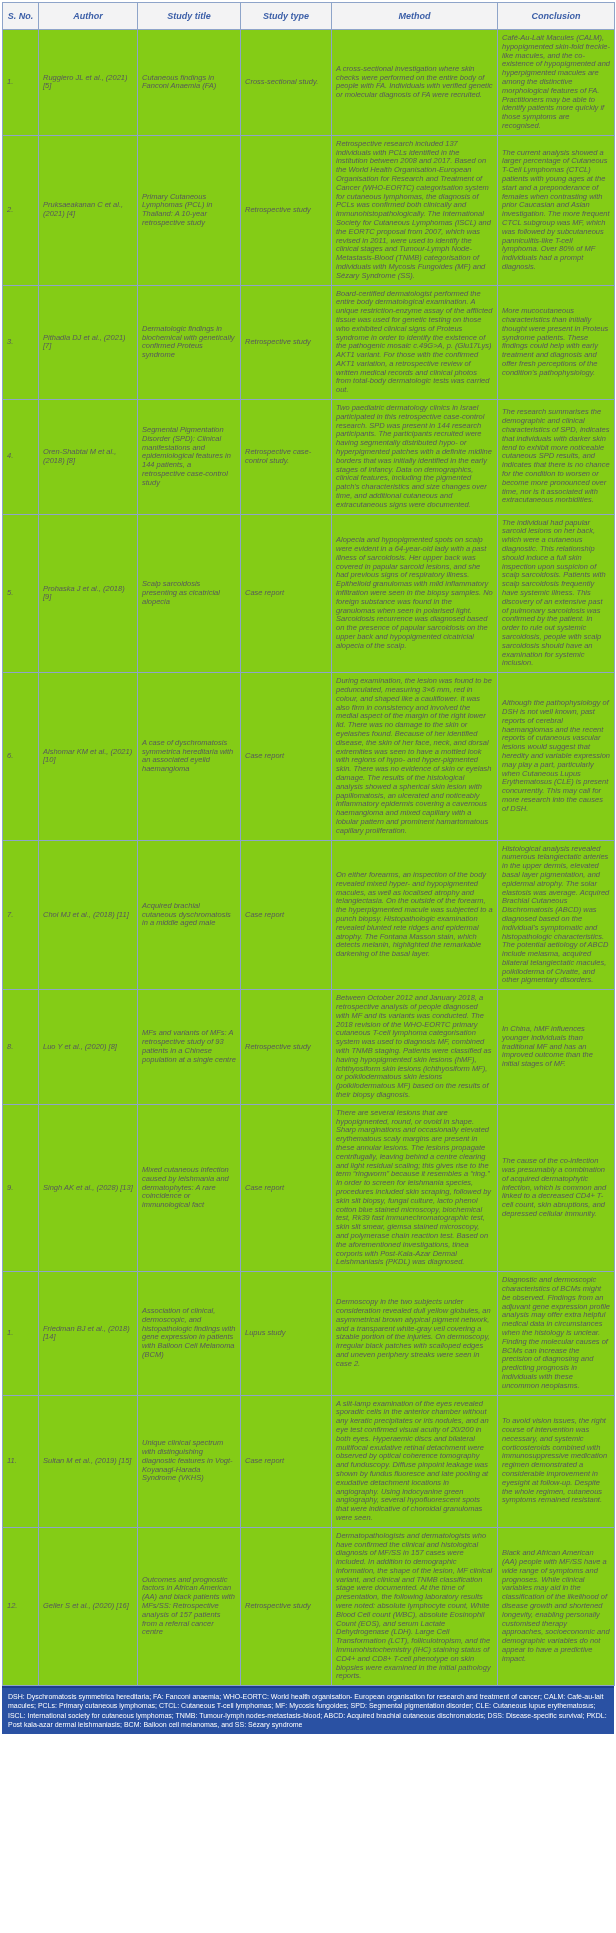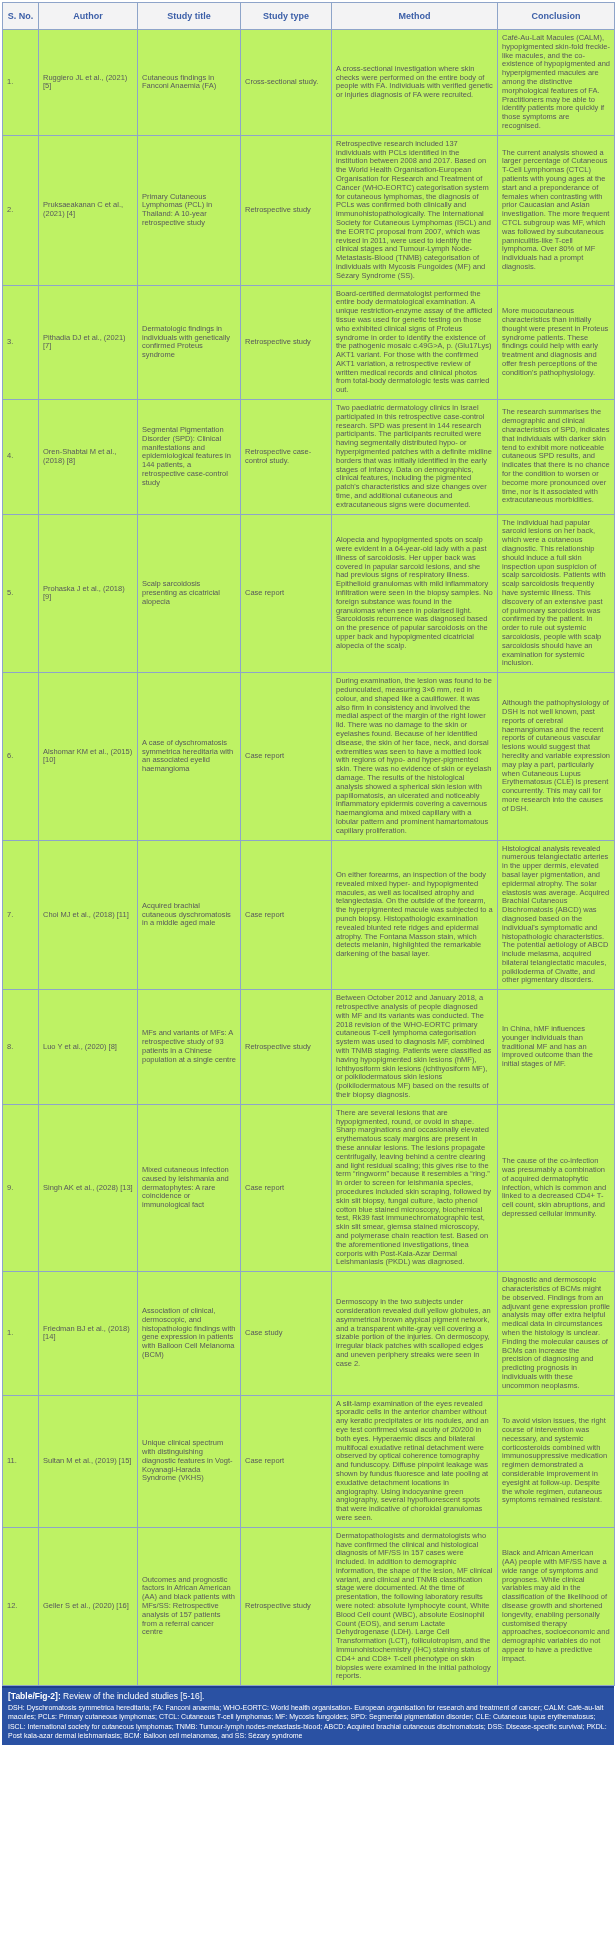--- a/index.html
+++ b/index.html
@@ -11,21 +11,22 @@
   .page {
     width: 616px;
     box-sizing: border-box;
     padding: 2px 2px 0 2px;
     background: #ffffff;
   }
   table.studies {
     border-collapse: collapse;
     table-layout: fixed;
     width: 612px;
-    background: #bef264;
+    background: #84cc16;
+    font-style: italic;
   }
   table.studies th, table.studies td {
     border: 1px solid #8ea4c9;
     box-sizing: border-box;
     word-wrap: break-word;
   }
   table.studies th {
     background: #f3f3f4;
     color: #3c5fa8;
     font-size: 9px;
@@ -83,35 +84,35 @@
         <th>Method</th>
         <th>Conclusion</th>
       </tr>
     </thead>
     <tbody>
         <tr>
           <td>1.</td>
           <td>Ruggiero JL et al., (2021) [5]</td>
           <td>Cutaneous findings in Fanconi Anaemia (FA)</td>
           <td>Cross-sectional study.</td>
-          <td>A cross-sectional investigation where skin checks were performed on the entire body of people with FA. Individuals with verified genetic or injuries diagnosis of FA were recruited.</td>
+          <td>A cross-sectional investigation where skin checks were performed on the entire body of people with FA. Individuals with verified genetic or molecular diagnosis of FA were recruited.</td>
           <td>Café-Au-Lait Macules (CALM), hypopigmented skin-fold freckle-like macules, and the co-existence of hypopigmented and hyperpigmented macules are among the distinctive morphological features of FA. Practitioners may be able to identify patients more quickly if those symptoms are recognised.</td>
         </tr>
         <tr>
           <td>2.</td>
           <td>Pruksaeakanan C et al., (2021) [4]</td>
           <td>Primary Cutaneous Lymphomas (PCL) in Thailand: A 10-year retrospective study</td>
           <td>Retrospective study</td>
           <td>Retrospective research included 137 individuals with PCLs identified in the institution between 2008 and 2017. Based on the World Health Organisation-European Organisation for Research and Treatment of Cancer (WHO-EORTC) categorisation system for cutaneous lymphomas, the diagnosis of PCLs was confirmed both clinically and immunohistopathologically. The International Society for Cutaneous Lymphomas (ISCL) and the EORTC proposal from 2007, which was revised in 2011, were used to identify the clinical stages and Tumour-Lymph Node-Metastasis-Blood (TNMB) categorisation of individuals with Mycosis Fungoides (MF) and Sézary Syndrome (SS).</td>
           <td>The current analysis showed a larger percentage of Cutaneous T-Cell Lymphomas (CTCL) patients with young ages at the start and a preponderance of females when contrasting with prior Caucasian and Asian investigation. The more frequent CTCL subgroup was MF, which was followed by subcutaneous panniculitis-like T-cell lymphoma. Over 80% of MF individuals had a prompt diagnosis.</td>
         </tr>
         <tr>
           <td>3.</td>
           <td>Pithadia DJ et al., (2021) [7]</td>
-          <td>Dermatologic findings in individuals with genetically confirmed Proteus syndrome</td>
+          <td>Dermatologic findings in biochemical with genetically confirmed Proteus syndrome</td>
           <td>Retrospective study</td>
           <td>Board-certified dermatologist performed the entire body dermatological examination. A unique restriction-enzyme assay of the afflicted tissue was used for genetic testing on those who exhibited clinical signs of Proteus syndrome in order to identify the existence of the pathogenic mosaic c.49G&gt;A, p. (Glu17Lys) AKT1 variant. For those with the confirmed AKT1 variation, a retrospective review of written medical records and clinical photos from total-body dermatologic tests was carried out.</td>
           <td>More mucocutaneous characteristics than initially thought were present in Proteus syndrome patients. These findings could help with early treatment and diagnosis and offer fresh perceptions of the condition's pathophysiology.</td>
         </tr>
         <tr>
           <td>4.</td>
           <td>Oren-Shabtai M et al., (2018) [8]</td>
           <td>Segmental Pigmentation Disorder (SPD): Clinical manifestations and epidemiological features in 144 patients, a retrospective case-control study</td>
           <td>Retrospective case-control study.</td>
           <td>Two paediatric dermatology clinics in Israel participated in this retrospective case-control research. SPD was present in 144 research participants. The participants recruited were having segmentally distributed hypo- or hyperpigmented patches with a definite midline borders that was initially identified in the early stages of infancy. Data on demographics, clinical features, including the pigmented patch's characteristics and size changes over time, and additional cutaneous and extracutaneous signs were documented.</td>
@@ -120,21 +121,21 @@
         <tr>
           <td>5.</td>
           <td>Prohaska J et al., (2018) [9]</td>
           <td>Scalp sarcoidosis presenting as cicatricial alopecia</td>
           <td>Case report</td>
           <td>Alopecia and hypopigmented spots on scalp were evident in a 64-year-old lady with a past illness of sarcoidosis. Her upper back was covered in papular sarcoid lesions, and she had previous signs of respiratory illness. Epithelioid granulomas with mild inflammatory infiltration were seen in the biopsy samples. No foreign substance was found in the granulomas when seen in polarised light. Sarcoidosis recurrence was diagnosed based on the presence of papular sarcoidosis on the upper back and hypopigmented cicatricial alopecia of the scalp.</td>
           <td>The individual had papular sarcoid lesions on her back, which were a cutaneous diagnostic. This relationship should induce a full skin inspection upon suspicion of scalp sarcoidosis. Patients with scalp sarcoidosis frequently have systemic illness. This discovery of an extensive past of pulmonary sarcoidosis was confirmed by the patient. In order to rule out systemic sarcoidosis, people with scalp sarcoidosis should have an examination for systemic inclusion.</td>
         </tr>
         <tr>
           <td>6.</td>
-          <td>Alshomar KM et al., (2015) [10]</td>
+          <td>Alshomar KM et al., (2021) [10]</td>
           <td>A case of dyschromatosis symmetrica hereditaria with an associated eyelid haemangioma</td>
           <td>Case report</td>
           <td>During examination, the lesion was found to be pedunculated, measuring 3×6 mm, red in colour, and shaped like a cauliflower. It was also firm in consistency and involved the medial aspect of the margin of the right lower lid. There was no damage to the skin or eyelashes found. Because of her identified disease, the skin of her face, neck, and dorsal extremities was seen to have a mottled look with regions of hypo- and hyper-pigmented skin. There was no evidence of skin or eyelash damage. The results of the histological analysis showed a spherical skin lesion with papillomatosis, an ulcerated and noticeably inflammatory epidermis covering a cavernous haemangioma and mixed capillary with a lobular pattern and prominent hamartomatous capillary proliferation.</td>
           <td>Although the pathophysiology of DSH is not well known, past reports of cerebral haemangiomas and the recent reports of cutaneous vascular lesions would suggest that heredity and variable expression may play a part, particularly when Cutaneous Lupus Erythematosus (CLE) is present concurrently. This may call for more research into the causes of DSH.</td>
         </tr>
         <tr>
           <td>7.</td>
           <td>Choi MJ et al., (2018) [11]</td>
           <td>Acquired brachial cutaneous dyschromatosis in a middle aged male</td>
           <td>Case report</td>
@@ -154,21 +155,21 @@
           <td>Singh AK et al., (2028) [13]</td>
           <td>Mixed cutaneous infection caused by leishmania and dermatophytes: A rare coincidence or immunological fact</td>
           <td>Case report</td>
           <td>There are several lesions that are hypopigmented, round, or ovoid in shape. Sharp marginations and occasionally elevated erythematous scaly margins are present in these annular lesions. The lesions propagate centrifugally, leaving behind a centre clearing and light residual scaling; this gives rise to the term “ringworm” because it resembles a “ring.” In order to screen for leishmania species, procedures included skin scraping, followed by skin slit biopsy, fungal culture, lacto phenol cotton blue stained microscopy, biochemical test, Rk39 fast immunechromatographic test, skin slit smear, giemsa stained microscopy, and polymerase chain reaction test. Based on the aforementioned investigations, tinea corporis with Post-Kala-Azar Dermal Leishmaniasis (PKDL) was diagnosed.</td>
           <td>The cause of the co-infection was presumably a combination of acquired dermatophytic infection, which is common and linked to a decreased CD4+ T-cell count, skin abruptions, and depressed cellular immunity.</td>
         </tr>
         <tr>
           <td>1.</td>
           <td>Friedman BJ et al., (2018) [14]</td>
           <td>Association of clinical, dermoscopic, and histopathologic findings with gene expression in patients with Balloon Cell Melanoma (BCM)</td>
-          <td>Case study</td>
+          <td>Lupus study</td>
           <td>Dermoscopy in the two subjects under consideration revealed dull yellow globules, an asymmetrical brown atypical pigment network, and a transparent white-gray veil covering a sizable portion of the injuries. On dermoscopy, irregular black patches with scalloped edges and uneven periphery streaks were seen in case 2.</td>
           <td>Diagnostic and dermoscopic characteristics of BCMs might be observed. Findings from an adjuvant gene expression profile analysis may offer extra helpful medical data in circumstances when the histology is unclear. Finding the molecular causes of BCMs can increase the precision of diagnosing and predicting prognosis in individuals with these uncommon neoplasms.</td>
         </tr>
         <tr>
           <td>11.</td>
           <td>Sultan M et al., (2019) [15]</td>
           <td>Unique clinical spectrum with distinguishing diagnostic features in Vogt-Koyanagi-Harada Syndrome (VKHS)</td>
           <td>Case report</td>
           <td>A slit-lamp examination of the eyes revealed sporadic cells in the anterior chamber without any keratic precipitates or iris nodules, and an eye test confirmed visual acuity of 20/200 in both eyes. Hyperaemic discs and bilateral multifocal exudative retinal detachment were observed by optical coherence tomography and funduscopy. Diffuse pinpoint leakage was shown by fundus fluoresce and late pooling at exudative detachment locations in angiography. Using indocyanine green angiography, several hypofluorescent spots that were indicative of choroidal granulomas were seen.</td>
           <td>To avoid vision issues, the right course of intervention was necessary, and systemic corticosteroids combined with immunosuppressive medication regimen demonstrated a considerable improvement in eyesight at follow-up. Despite the whole regimen, cutaneous symptoms remained resistant.</td>
@@ -178,19 +179,15 @@
           <td>Geller S et al., (2020) [16]</td>
           <td>Outcomes and prognostic factors in African American (AA) and black patients with MFs/SS: Retrospective analysis of 157 patients from a referral cancer centre</td>
           <td>Retrospective study</td>
           <td>Dermatopathologists and dermatologists who have confirmed the clinical and histological diagnosis of MF/SS in 157 cases were included. In addition to demographic information, the shape of the lesion, MF clinical variant, and clinical and TNMB classification stage were documented. At the time of presentation, the following laboratory results were noted: absolute lymphocyte count, White Blood Cell count (WBC), absolute Eosinophil Count (EOS), and serum Lactate Dehydrogenase (LDH). Large Cell Transformation (LCT), folliculotropism, and the Immunohistochemistry (IHC) staining status of CD4+ and CD8+ T-cell phenotype on skin biopsies were examined in the initial pathology reports.</td>
           <td>Black and African American (AA) people with MF/SS have a wide range of symptoms and prognoses. While clinical variables may aid in the classification of the likelihood of disease growth and shortened longevity, enabling personally customised therapy approaches, socioeconomic and demographic variables do not appear to have a predictive impact.</td>
         </tr>
       </tbody>
   </table>
 
   <div class="caption-bar">
-    <div class="caption-line">
-      <span class="caption-label">[Table/Fig-2]:</span>
-      <span>Review of the included studies [5-16].</span>
-    </div>
     <div class="caption-abbr">DSH: Dyschromatosis symmetrica hereditaria; FA: Fanconi anaemia; WHO-EORTC: World health organisation- European organisation for research and treatment of cancer; CALM: Café-au-lait macules; PCLs: Primary cutaneous lymphomas; CTCL: Cutaneous T-cell lymphomas; MF: Mycosis fungoides; SPD: Segmental pigmentation disorder; CLE: Cutaneous lupus erythematosus; ISCL: International society for cutaneous lymphomas; TNMB: Tumour-lymph nodes-metastasis-blood; ABCD: Acquired brachial cutaneous dischromatosis; DSS: Disease-specific survival; PKDL: Post kala-azar dermal leishmaniasis; BCM: Balloon cell melanomas, and SS: Sézary syndrome</div>
   </div>
 </div>
 
 </body></html>

